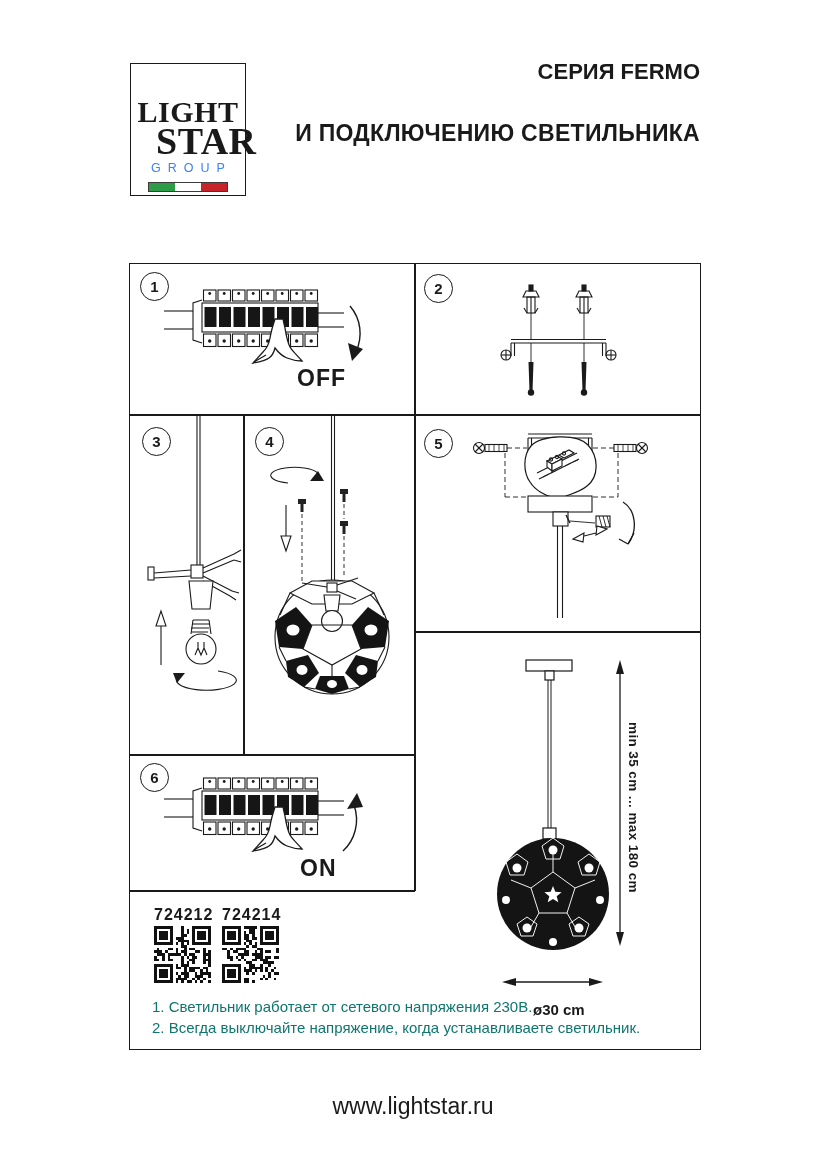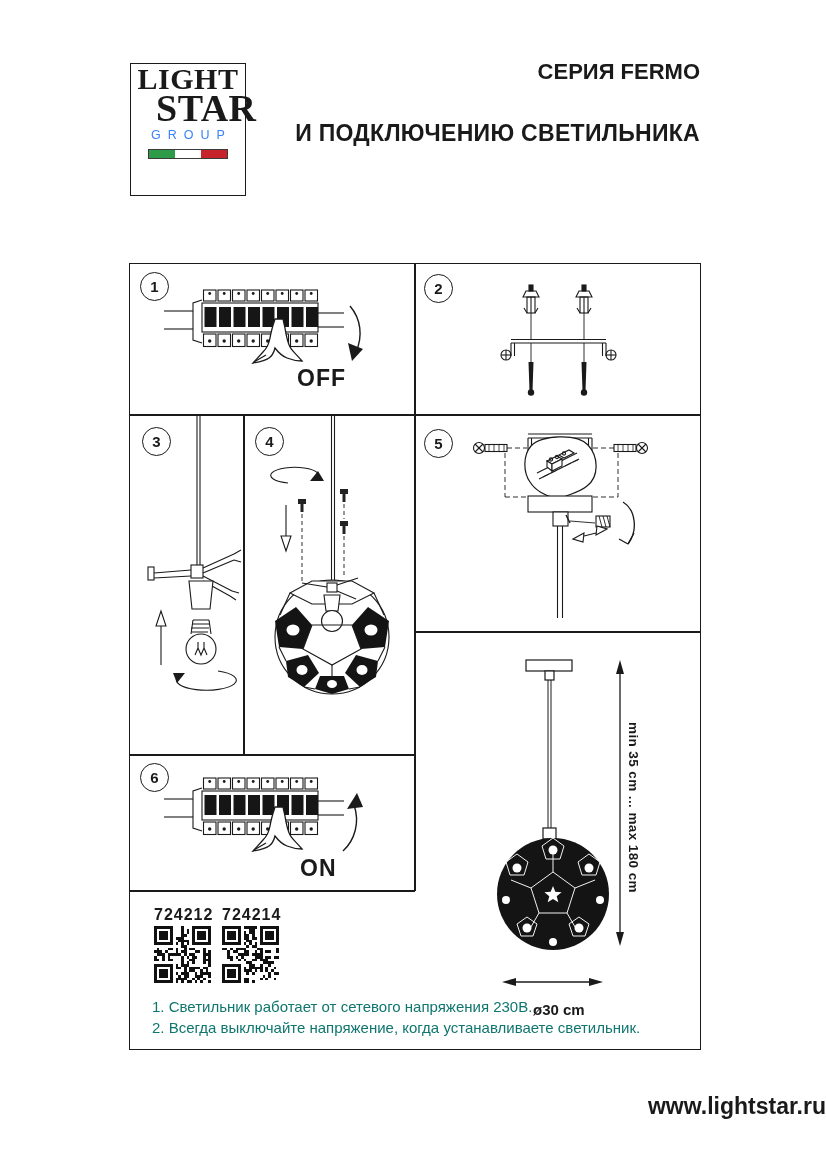--- a/index.html
+++ b/index.html
@@ -2,21 +2,21 @@
 <html><head>
 <meta charset="utf-8">
 <style>
   html,body{margin:0;padding:0;background:#e8e8e8;}
   .sheet{position:relative;width:826px;height:1169px;background:#ffffff;margin:0 auto;
          font-family:"Liberation Sans",sans-serif;color:#1a1a1a;overflow:hidden;}
   .abs{position:absolute;}
 
   
   .logo-box{left:130px;top:63px;width:116px;height:133px;border:1.5px solid #1a1a1a;
-            text-align:center;box-sizing:border-box;padding-top:1px;}
+            text-align:center;box-sizing:border-box;padding-top:34px;}
   .logo-w1{font-family:"Liberation Serif",serif;font-weight:700;font-size:30px;line-height:27px;letter-spacing:.5px;}
   .logo-w2{font-family:"Liberation Serif",serif;font-weight:700;font-size:38px;line-height:33px;letter-spacing:.5px;margin-left:25px;}
   .logo-w3{font-size:12.5px;letter-spacing:7px;margin-top:3px;padding-left:7px;color:#3b82f6;}
   .flag{width:80px;height:10px;margin:7px auto 0;border:1px solid #3a3a3a;display:flex;box-sizing:border-box;}
   .flag>div{flex:1;}
 
   
   .header-block{right:126px;top:58px;text-align:right;font-weight:700;}
   .hdr-series,.hdr-articles{font-size:22px;line-height:28px;text-align:right;}
   .hdr-title{margin-top:33px;font-size:23px;line-height:29px;letter-spacing:.3px;}
@@ -31,21 +31,21 @@
 
   .panel-svg{position:absolute;}
 
   .qr-label{position:absolute;font-size:16px;font-weight:700;letter-spacing:1px;}
   .qr-box{position:absolute;width:57px;height:57px;}
 
   .dim-v{position:absolute;writing-mode:vertical-rl;font-size:13.5px;font-weight:700;letter-spacing:.4px;white-space:nowrap;}
   .dim-h{position:absolute;font-size:15px;font-weight:700;}
 
   .notes{position:absolute;font-size:15px;line-height:20.5px;color:#0f766e;}
-  .footer{left:0;width:826px;top:1093px;text-align:right;font-size:23px;font-weight:700;}
+  .footer{left:0;width:826px;top:1093px;text-align:center;font-size:23px;font-weight:400;}
 </style>
 </head>
 <body>
 
 <div class="sheet">
 
   <div class="abs logo-box">
     <div class="logo-w1">LIGHT</div>
     <div class="logo-w2">STAR</div>
     <div class="logo-w3">GROUP</div>

